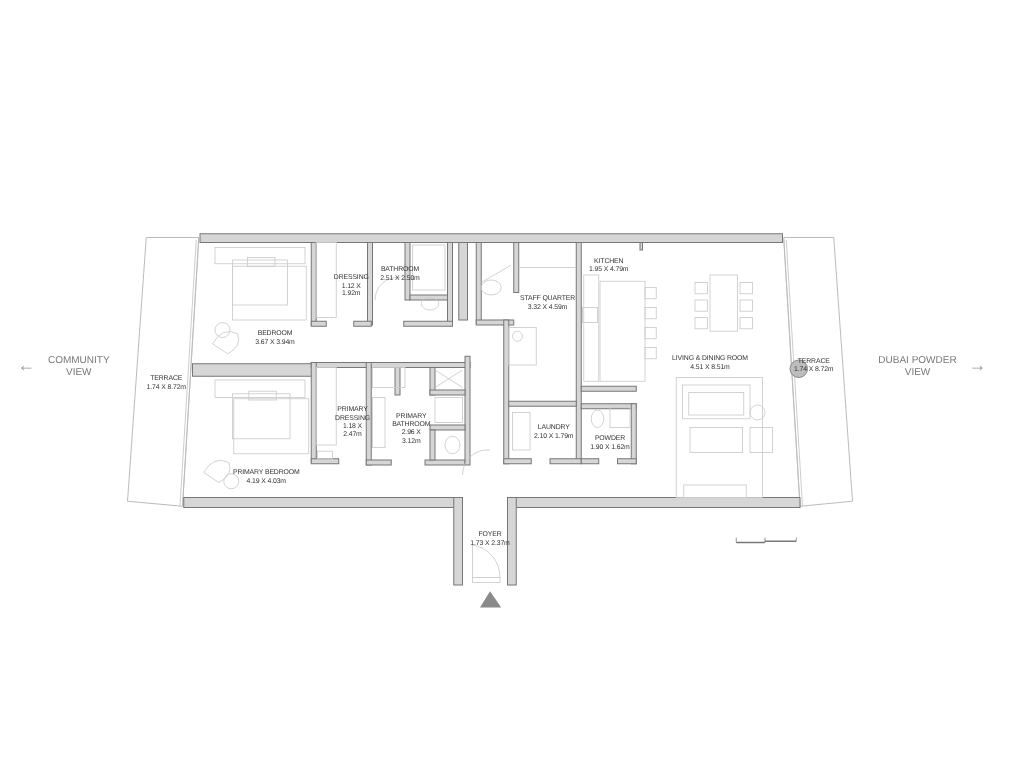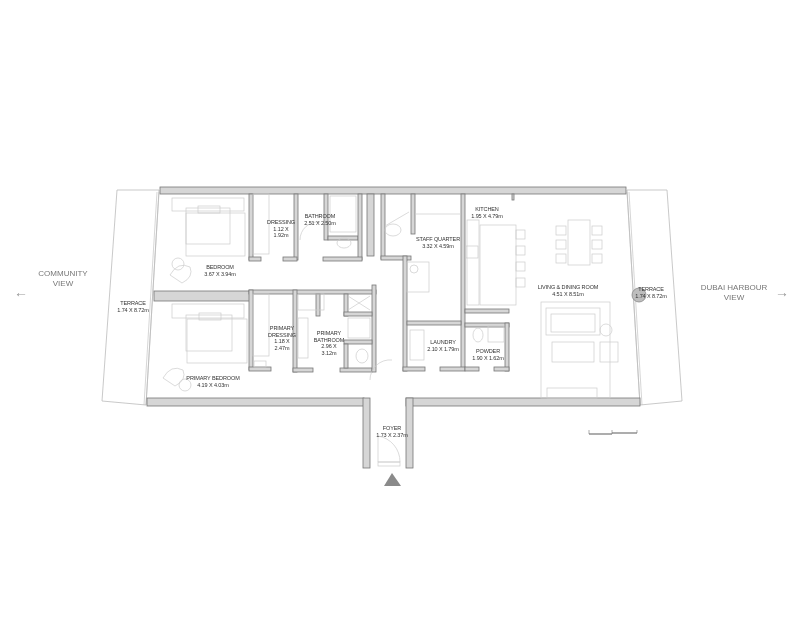--- a/index.html
+++ b/index.html
@@ -165,26 +165,26 @@
   <g stroke="#777" stroke-width="1.2" fill="none">
     <line x1="589" y1="434" x2="612" y2="434"></line>
     <line x1="612" y1="433" x2="637" y2="433"></line>
     <line x1="589" y1="430" x2="589" y2="434" stroke-width="0.6"></line>
     <line x1="612" y1="430" x2="612" y2="434" stroke-width="0.6"></line>
     <line x1="637" y1="430" x2="637" y2="433" stroke-width="0.6"></line>
   </g>
 </svg>
 
 <div class="arrow" style="left:14px; top:285px;">←</div>
-<div class="view" style="left:63px; top:269px;">
+<div class="view" style="left:63px; top:283px;">
   <span>COMMUNITY</span><br>
   <span>VIEW</span>
 </div>
 <div class="view" style="left:734px; top:283px;">
-  <span>DUBAI HARBOUR</span><br>
+  <span>DUBAI POWDER</span><br>
   <span>VIEW</span>
 </div>
 <div class="arrow" style="left:775px; top:285px;">→</div>
 
 <div class="lbl" style="left:220px; top:264px;">
   <span class="d">BEDROOM</span>
   <span class="d">3.67 X 3.94m</span>
 </div>
 <div class="lbl" style="left:281px; top:219px;">
   <span class="d">DRESSING</span>

